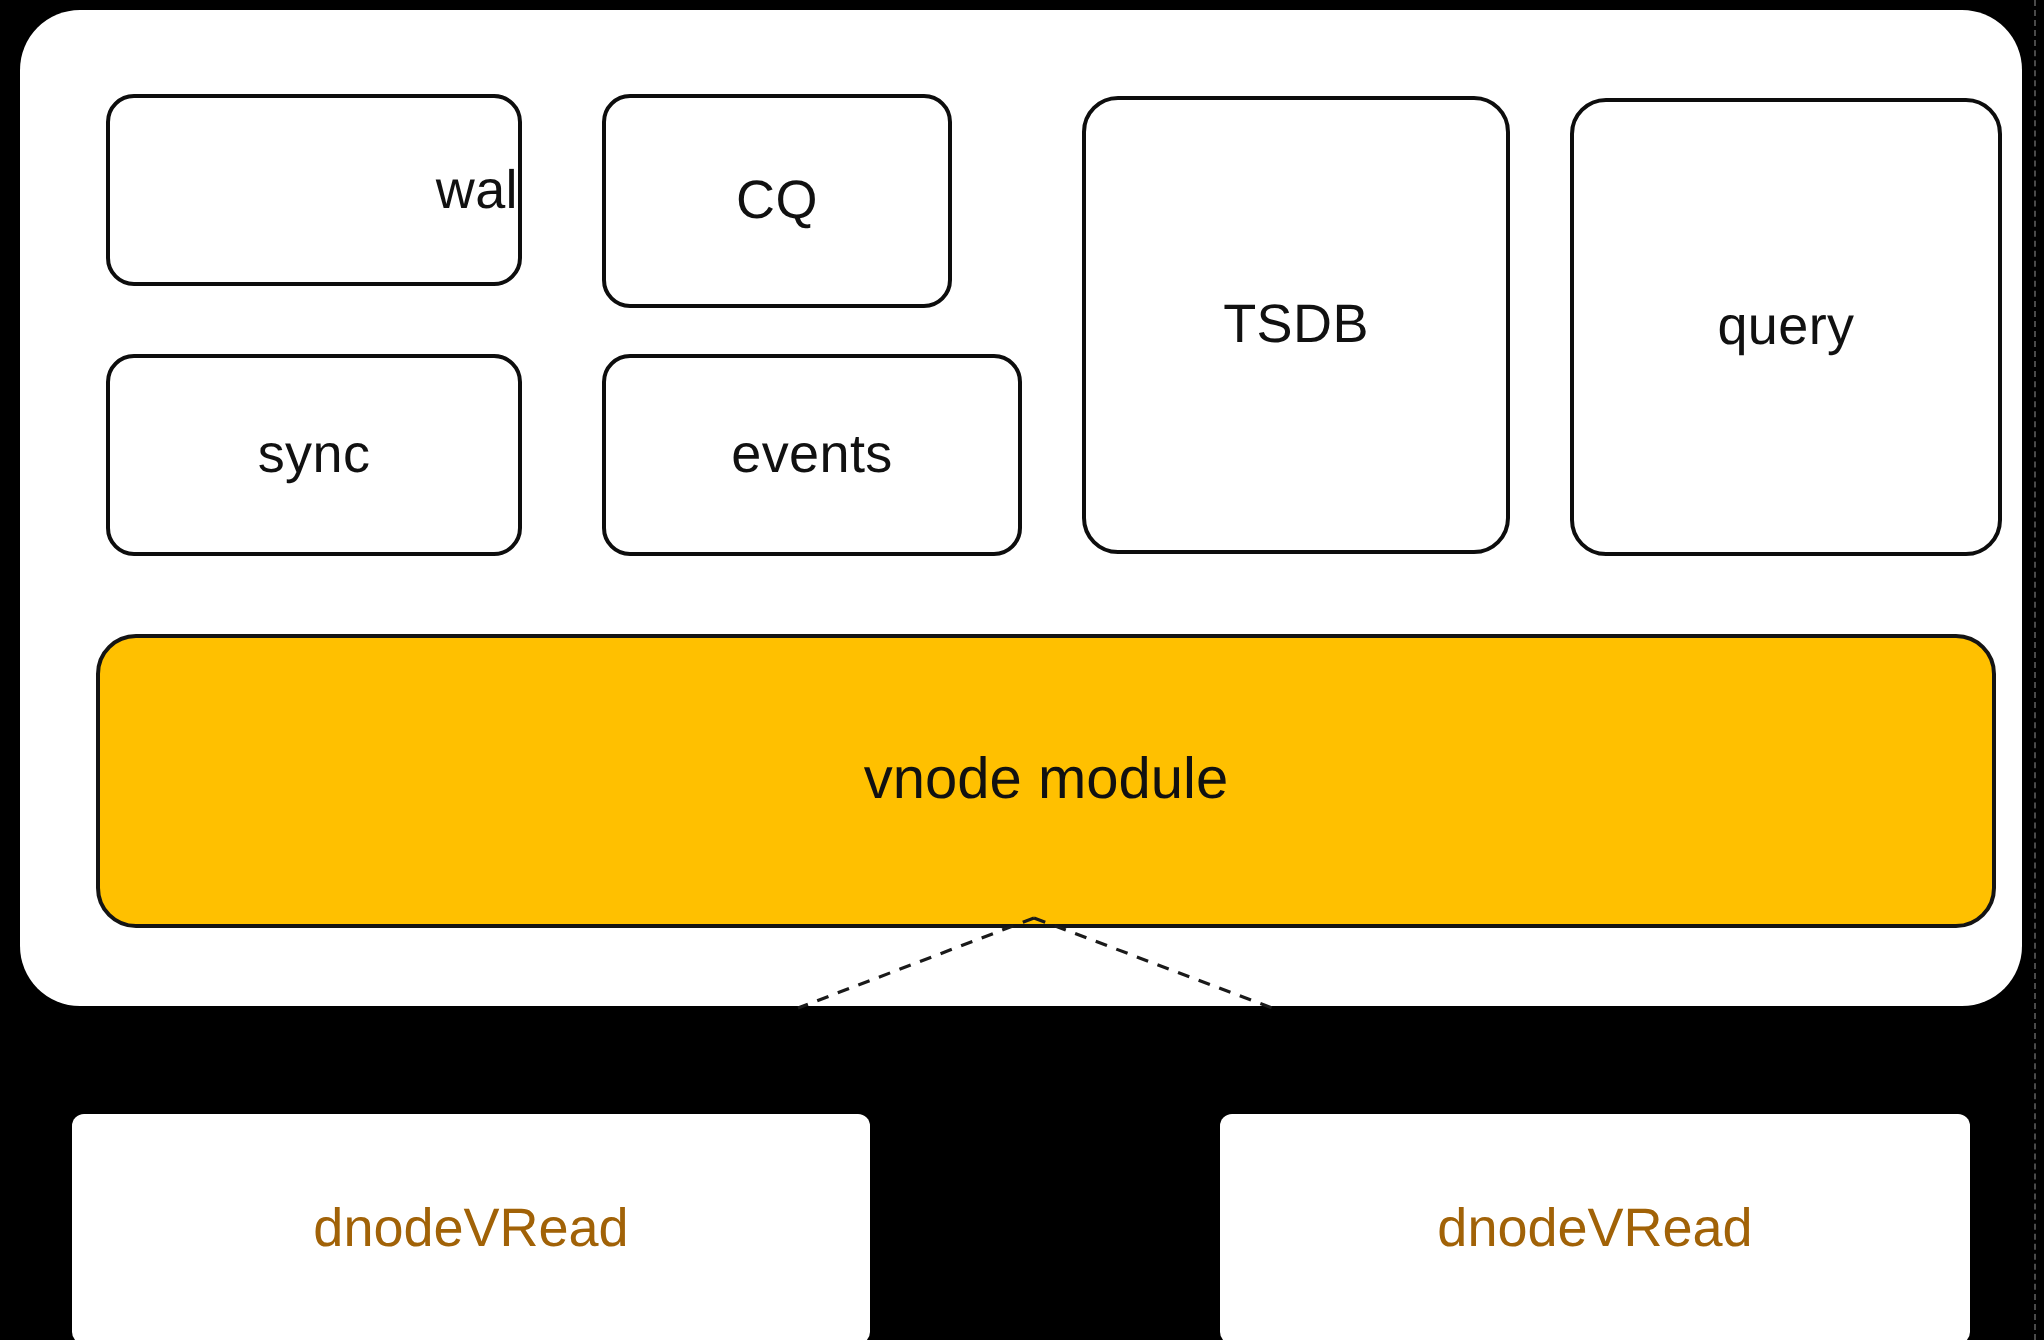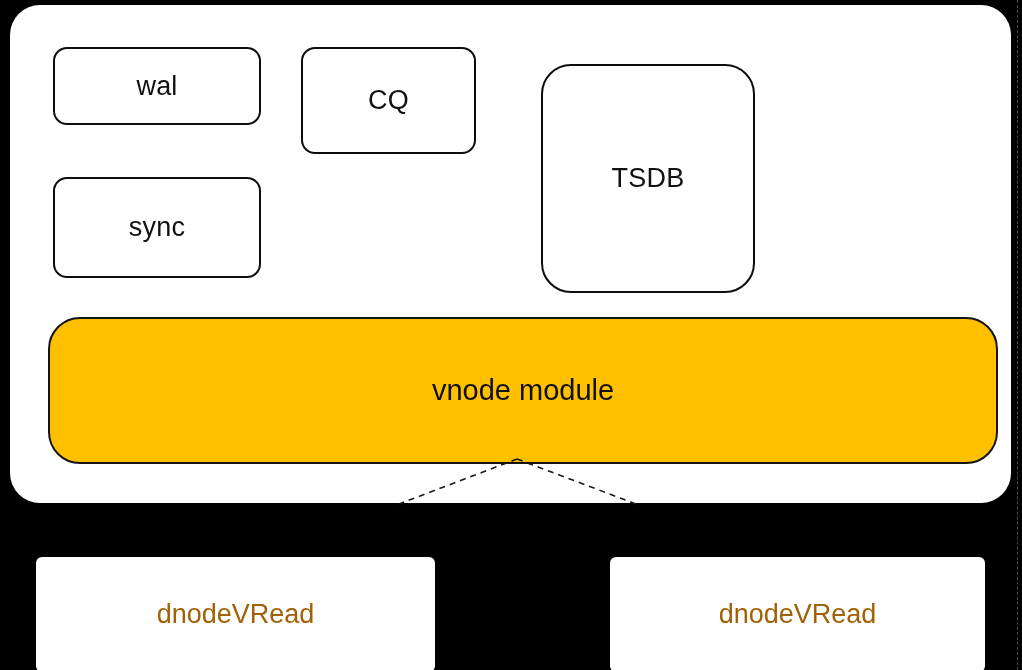--- a/index.html
+++ b/index.html
@@ -55,37 +55,37 @@
   }
   .mod-label {
     font-size: 27px;
     color: #111111;
     line-height: 1;
     letter-spacing: 0.2px;
     white-space: nowrap;
   }
 
   
-  .box-wal    { left: 43px;  top: 42px;  width: 208px; height: 78px; }
+  .box-wal    { left: 43px;  top: 42px;  width: 208px; height: 96px; justify-content: flex-end; }
   .box-cq     { left: 291px; top: 42px;  width: 175px; height: 107px; }
   .box-sync   { left: 43px;  top: 172px; width: 208px; height: 101px; }
   .box-events { left: 291px; top: 172px; width: 210px; height: 101px; }
-  .box-tsdb   { left: 531px; top: 43px;  width: 214px; height: 229px; border-radius: 30px; margin-top: 16px; }
+  .box-tsdb   { left: 531px; top: 43px;  width: 214px; height: 229px; border-radius: 18px; }
   .box-query  { left: 775px; top: 44px;  width: 216px; height: 229px; border-radius: 18px; }
 
   
   .vnode-module {
     position: absolute;
     left: 38px;
     top: 312px;
     width: 950px;
     height: 147px;
     background: #ffc000;
     border: 2px solid #141414;
-    border-radius: 32px;
+    border-radius: 20px;
     box-sizing: border-box;
     display: flex;
     align-items: center;
     justify-content: center;
   }
   .vnode-module-label {
     font-size: 29px;
     color: #111111;
     white-space: nowrap;
   }
@@ -131,25 +131,31 @@
     </div>
 
     <div class="mod-box box-cq">
       <span class="mod-label">CQ</span>
     </div>
 
     <div class="mod-box box-sync">
       <span class="mod-label">sync</span>
     </div>
 
+    <div class="mod-box box-events">
+      <span class="mod-label">events</span>
+    </div>
 
     <div class="mod-box box-tsdb">
       <span class="mod-label">TSDB</span>
     </div>
 
+    <div class="mod-box box-query">
+      <span class="mod-label">query</span>
+    </div>
 
     <div class="vnode-module">
       <span class="vnode-module-label">vnode module</span>
     </div>
 
   </div>
 
   <svg class="connector" viewBox="0 0 1022 670" width="1022" height="670" xmlns="http://www.w3.org/2000/svg">
     <line x1="517" y1="459" x2="399" y2="504" stroke="#1a1a1a" stroke-width="1.6" stroke-dasharray="6 5"></line>
     <line x1="517" y1="459" x2="636" y2="504" stroke="#1a1a1a" stroke-width="1.6" stroke-dasharray="6 5"></line>

